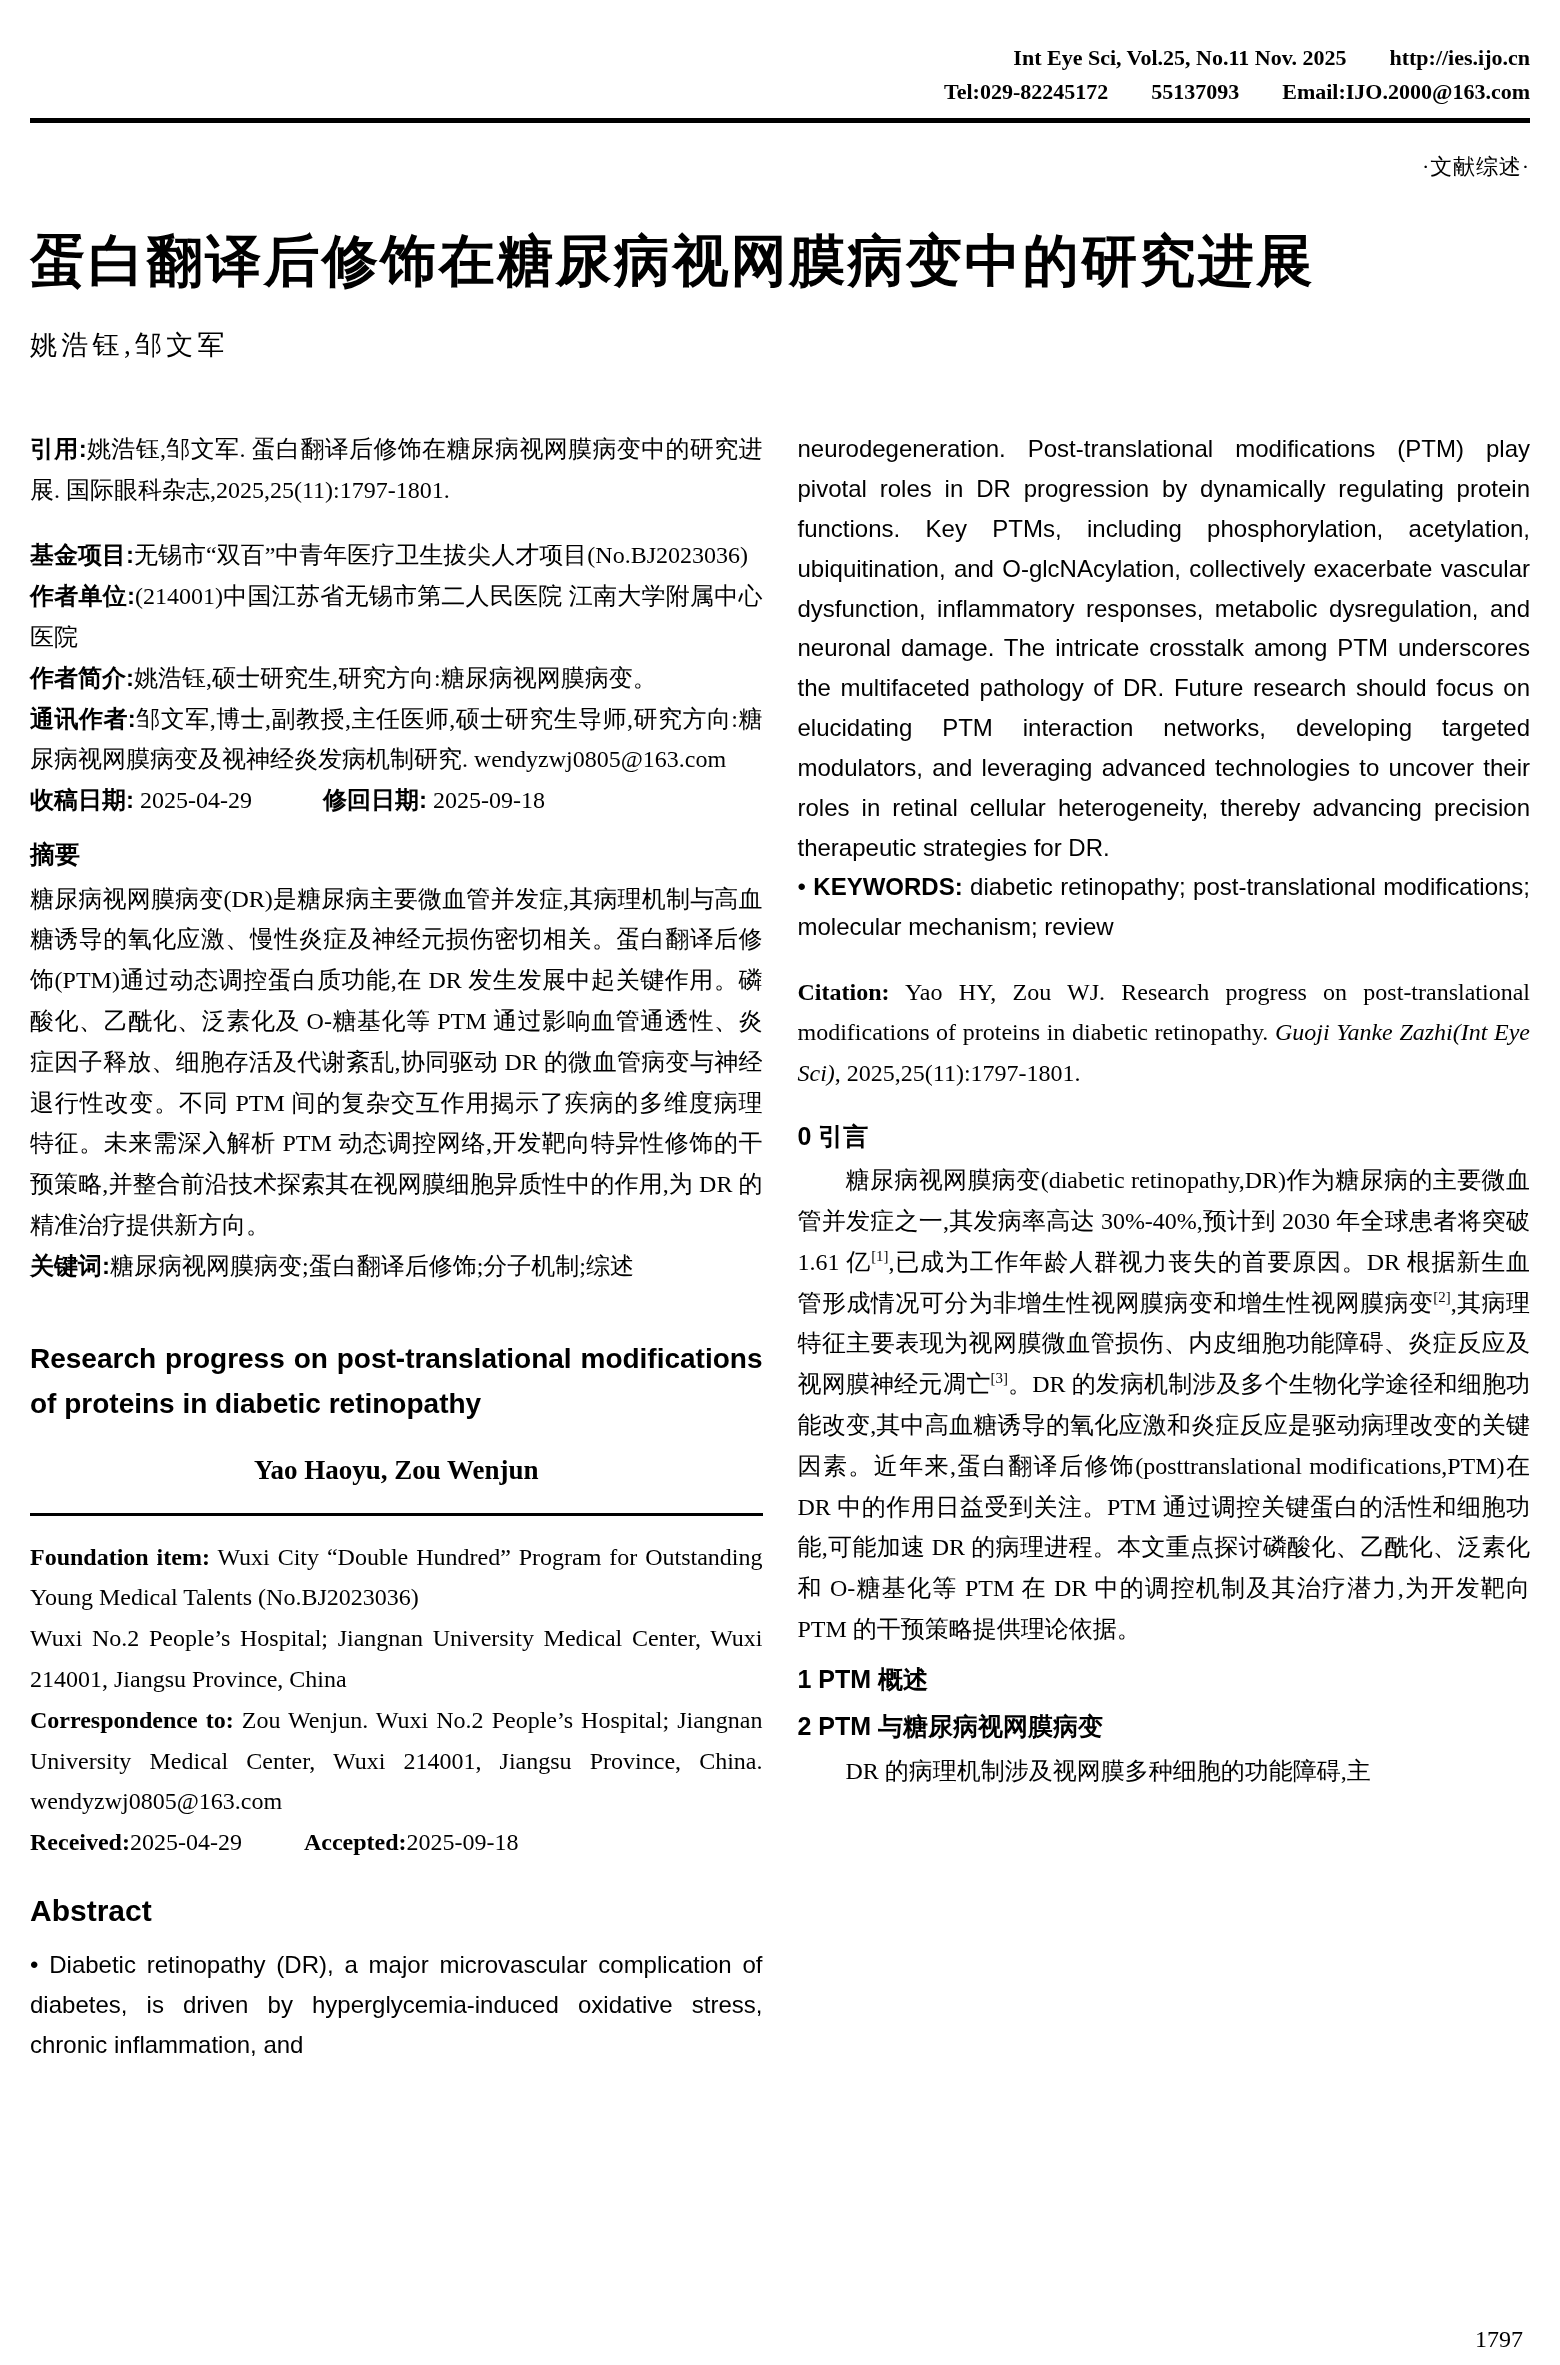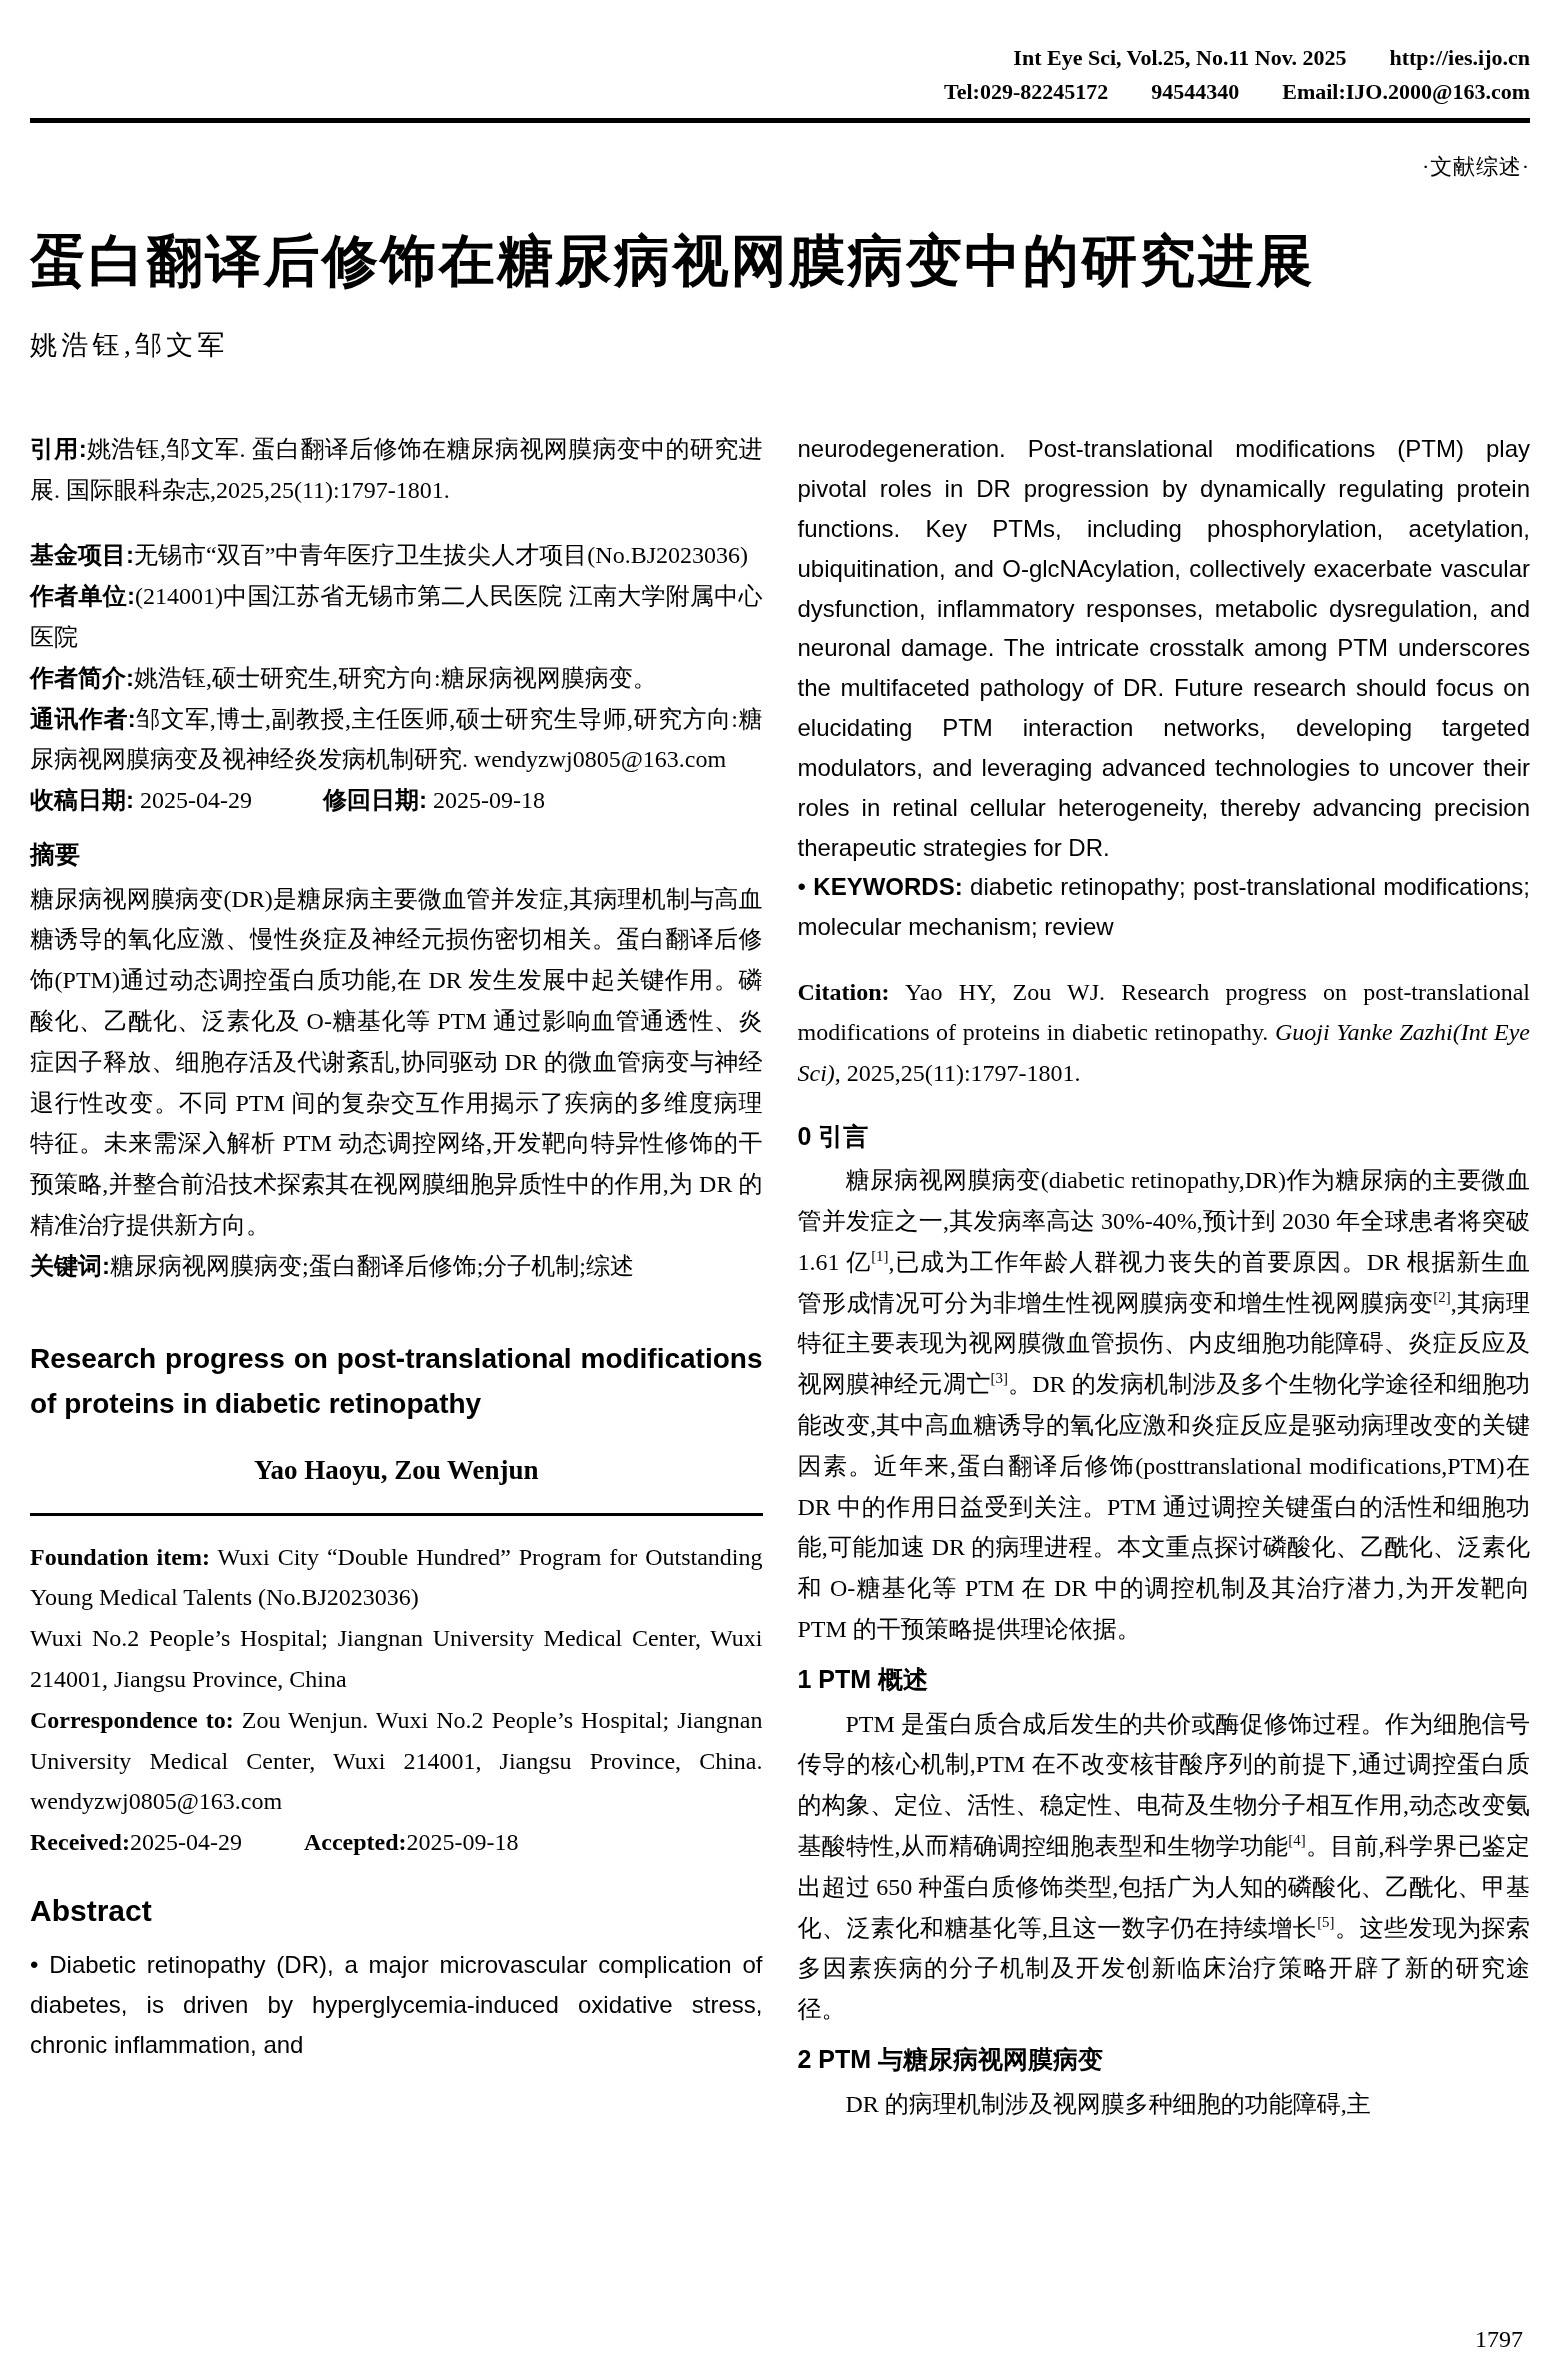--- a/index.html
+++ b/index.html
@@ -57,21 +57,21 @@
 
 <div class="page">
 
   <div>
     <div class="hdr-line">
       <span class="seg">Int Eye Sci, Vol.25, No.11 Nov. 2025</span>
       <span class="seg">http://ies.ijo.cn</span>
     </div>
     <div class="hdr-line">
       <span class="seg">Tel:029-82245172</span>
-      <span class="seg">94544340</span>
+      <span class="seg">55137093</span>
       <span class="seg">Email:IJO.2000@163.com</span>
     </div>
     <div class="top-rule"></div>
     <div class="article-type">·文献综述·</div>
   </div>
 
   <h1 class="title-cn">蛋白翻译后修饰在糖尿病视网膜病变中的研究进展</h1>
   <div class="authors-cn">姚浩钰,邹文军</div>
 
   <div class="cols">
@@ -119,21 +119,20 @@
       <p class="en-sans">neurodegeneration. Post-translational modifications (PTM) play pivotal roles in DR progression by dynamically regulating protein functions. Key PTMs, including phosphorylation, acetylation, ubiquitination, and O-glcNAcylation, collectively exacerbate vascular dysfunction, inflammatory responses, metabolic dysregulation, and neuronal damage. The intricate crosstalk among PTM underscores the multifaceted pathology of DR. Future research should focus on elucidating PTM interaction networks, developing targeted modulators, and leveraging advanced technologies to uncover their roles in retinal cellular heterogeneity, thereby advancing precision therapeutic strategies for DR.</p>
 
       <p class="en-sans"><span>•</span> <span class="b">KEYWORDS:</span> <span>diabetic retinopathy; post-translational modifications; molecular mechanism; review</span></p>
 
       <p class="en-serif mt-gap"><span class="b">Citation:</span> <span>Yao HY, Zou WJ. Research progress on post-translational modifications of proteins in diabetic retinopathy. </span><span class="it">Guoji Yanke Zazhi(Int Eye Sci)</span><span>, 2025,25(11):1797-1801.</span></p>
 
       <div class="h-cn mt-gap">0 引言</div>
       <p class="zh indent">糖尿病视网膜病变(diabetic retinopathy,DR)作为糖尿病的主要微血管并发症之一,其发病率高达 30%-40%,预计到 2030 年全球患者将突破 1.61 亿<sup>[1]</sup>,已成为工作年龄人群视力丧失的首要原因。DR 根据新生血管形成情况可分为非增生性视网膜病变和增生性视网膜病变<sup>[2]</sup>,其病理特征主要表现为视网膜微血管损伤、内皮细胞功能障碍、炎症反应及视网膜神经元凋亡<sup>[3]</sup>。DR 的发病机制涉及多个生物化学途径和细胞功能改变,其中高血糖诱导的氧化应激和炎症反应是驱动病理改变的关键因素。近年来,蛋白翻译后修饰(posttranslational modifications,PTM)在 DR 中的作用日益受到关注。PTM 通过调控关键蛋白的活性和细胞功能,可能加速 DR 的病理进程。本文重点探讨磷酸化、乙酰化、泛素化和 O-糖基化等 PTM 在 DR 中的调控机制及其治疗潜力,为开发靶向 PTM 的干预策略提供理论依据。</p>
 
       <div class="h-cn">1 PTM 概述</div>
-      <p class="zh indent">PTM 是蛋白质合成后发生的共价或酶促修饰过程。作为细胞信号传导的核心机制,PTM 在不改变核苷酸序列的前提下,通过调控蛋白质的构象、定位、活性、稳定性、电荷及生物分子相互作用,动态改变氨基酸特性,从而精确调控细胞表型和生物学功能<sup>[4]</sup>。目前,科学界已鉴定出超过 650 种蛋白质修饰类型,包括广为人知的磷酸化、乙酰化、甲基化、泛素化和糖基化等,且这一数字仍在持续增长<sup>[5]</sup>。这些发现为探索多因素疾病的分子机制及开发创新临床治疗策略开辟了新的研究途径。</p>
 
       <div class="h-cn">2 PTM 与糖尿病视网膜病变</div>
       <p class="zh indent">DR 的病理机制涉及视网膜多种细胞的功能障碍,主</p>
 
     </div>
   </div>
 
   <div class="page-no">1797</div>
 </div>
 

